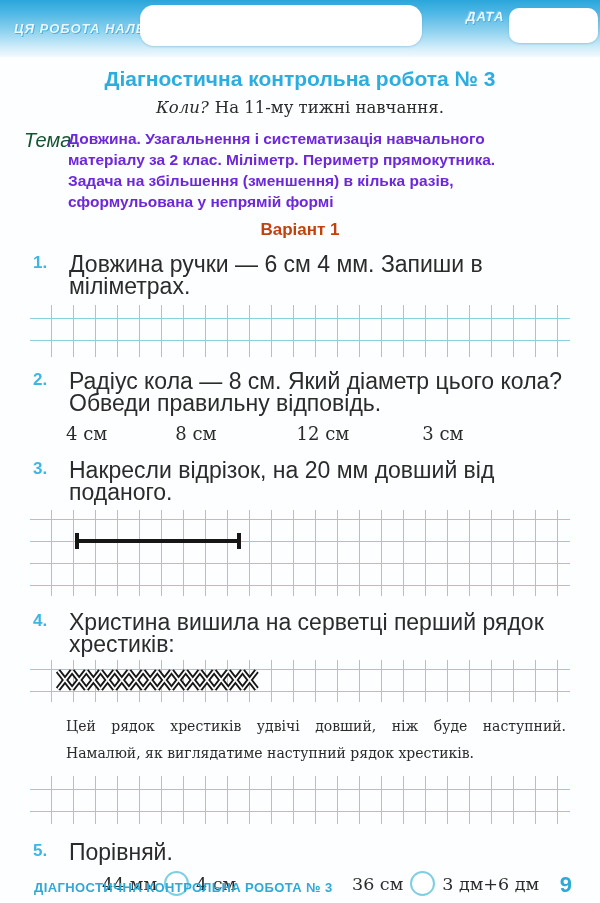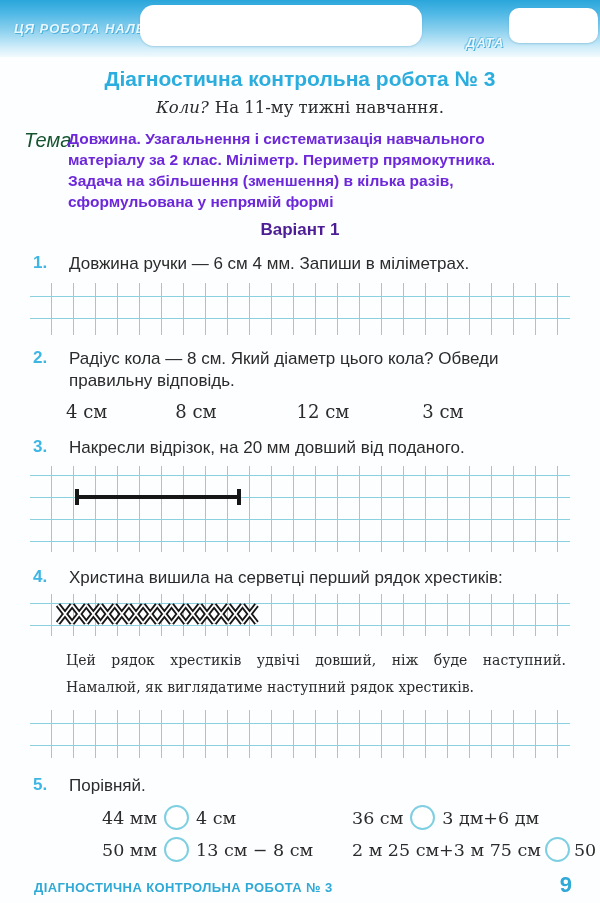--- a/index.html
+++ b/index.html
@@ -6,40 +6,40 @@
   body{width:600px;height:903px;overflow:hidden;background:#fdfeff;
        font-family:"Liberation Sans",sans-serif;color:#2b2b2b;position:relative;}
 
   
   .header-bar{position:relative;height:57px;
     background:linear-gradient(180deg,#2aa6da 0%,#4db7e5 22%,#8fd2ef 55%,#cdecf9 82%,#f2fafd 100%);}
   .hdr-label{position:absolute;font-style:italic;font-weight:bold;font-size:13px;
     letter-spacing:1px;color:#e9f7fd;
     text-shadow:0 0 1px #59b9e4,1px 1px 0 #4fb0dc,-1px -1px 0 #7cc9ec;}
   .belongs{left:14px;top:21px;}
-  .date{left:466px;top:35px;}
+  .date{left:466px;top:9px;}
   .name-box{position:absolute;left:140px;top:5px;width:278px;height:39px;border:none;
     border-radius:14px;background:#ffffff;box-shadow:0 1px 2px rgba(30,120,170,.25);}
   .date-box{position:absolute;left:509px;top:8px;width:85px;height:33px;border:none;
     border-radius:10px;background:#ffffff;box-shadow:0 1px 2px rgba(30,120,170,.25);}
 
   
   .title{margin:10px 30px 0;text-align:center;font-size:21px;font-weight:bold;color:#2badde;}
   .when{margin:7px 0 0;text-align:center;font-family:"DejaVu Serif",serif;font-size:16.5px;}
   .when .wl{font-style:italic;margin-right:6px;text-align:center;}
   .when .wt{font-weight:normal;}
   .topic{display:flex;margin:11px 30px 0 24px;}
   .topic .tl{flex:none;width:44px;font-style:italic;font-size:20px;color:#14532d;padding-top:1px;}
   .topic .tt{width:452px;font-weight:bold;font-size:15.5px;line-height:21px;color:#6d28d9;}
-  .variant{margin:8px 16px 0;text-align:center;font-weight:bold;font-size:17px;color:#4c1d95;}
+  .variant{margin:8px 16px 0;text-align:center;font-weight:bold;font-size:17px;color:#c2410c;}
 
   
   .task-head{display:flex;margin:0 28px 0 30px;}
   .task-num{flex:none;width:36px;padding-left:3px;font-weight:bold;font-size:17px;color:#3eb6e4;}
-  .task-text{flex:1;font-size:17px;line-height:22px;}
+  .task-text{flex:1;font-size:23px;line-height:22px;}
   .t1{margin-top:13px;} .t2{margin-top:13px;} .t3{margin-top:15px;} .t4{margin-top:15px;} .t5{margin-top:17px;}
 
   
   .grid-strip{position:relative;margin:0 30px;background-repeat:no-repeat;}
   .gs-2a{height:52px;margin-top:8px;
     background-image:linear-gradient(#8bd0df,#8bd0df),linear-gradient(#8bd0df,#8bd0df),
       repeating-linear-gradient(to right,transparent 0 21px,#8bd0df 21px 22px);
     background-size:100% 1px,100% 1px,100% 100%;
     background-position:0 13px,0 35px,0 0;
     background-repeat:no-repeat,no-repeat,repeat;}

